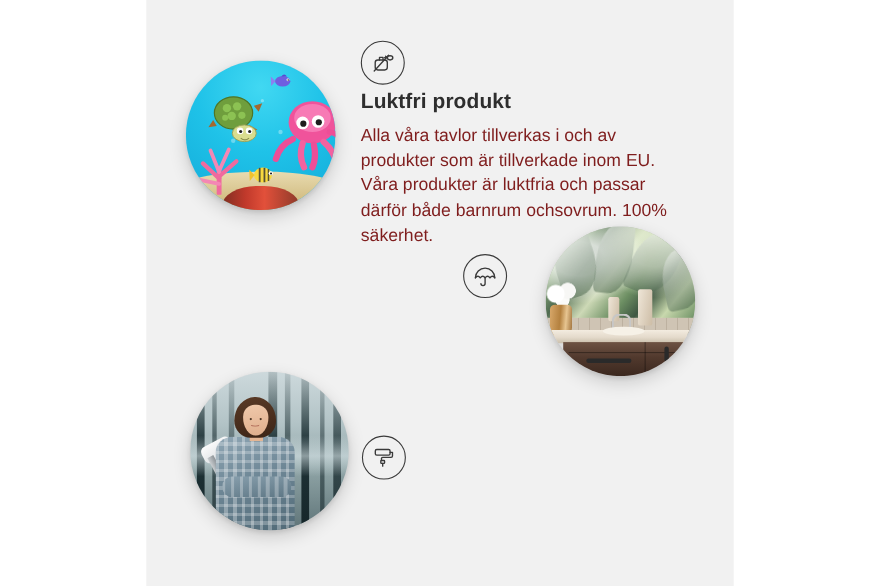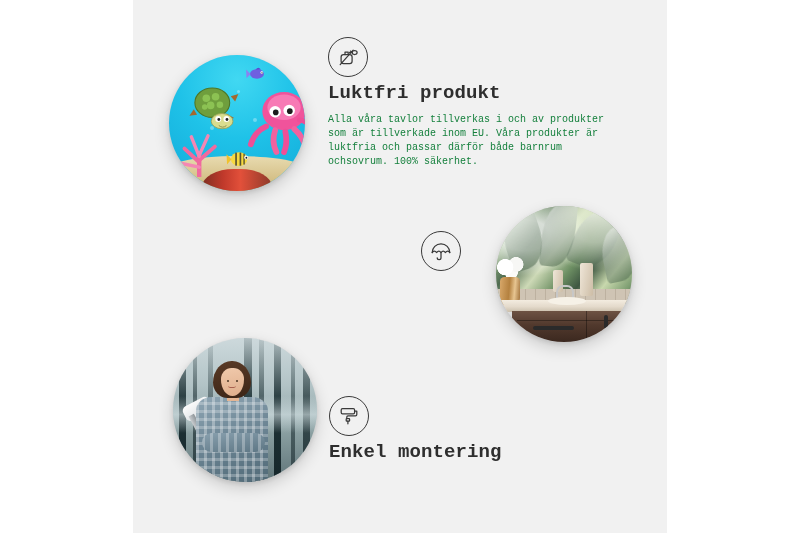--- a/index.html
+++ b/index.html
@@ -22,21 +22,20 @@
 
   
   #panel {
     position: absolute;
     left: 133px;
     top: 0;
     width: 534px;
     height: 533px;
     background: #f1f1f1;
     overflow: hidden;
-    font-family: Liberation Mono, monospace;
   }
 
   
   .feature { position: absolute; }
 
   
   .photo {
     position: absolute;
     border-radius: 50%;
     overflow: hidden;
@@ -61,22 +60,22 @@
   
   .f-title {
     font-size: 19px;
     font-weight: bold;
     color: #2e2e2e;
     letter-spacing: 0.1px;
     line-height: 1.2;
     white-space: nowrap;
   }
   .f-body {
-    font-size: 10px;
-    color: #15803d;
+    font-size: 16px;
+    color: #7f1d1d;
     line-height: 1.42;
   }
 
   
   #photo-ocean { left: 36px; top: 55px; width: 136px; height: 136px; }
   #badge-odor  { left: 195px; top: 37px; }
   #txt-odor    { position: absolute; left: 195px; top: 82px; width: 290px; }
   #txt-odor .f-body { margin-top: 8px; }
 
   
@@ -424,18 +423,17 @@
       <div class="icon-badge" id="badge-roll">
         <svg width="24" height="24" viewBox="0 0 24 24" fill="none" stroke="#3a3a3a" stroke-width="1.25" stroke-linecap="round" stroke-linejoin="round">
           <rect x="4.2" y="4.6" width="13.4" height="5.2" rx="1.3"></rect>
           <path d="M17.6 7.2h2.2v3.3a1.3 1.3 0 0 1-1.3 1.3h-7.6a1.1 1.1 0 0 0-1.1 1.1v1.5"></path>
           <rect x="9.2" y="14.6" width="3.4" height="2.6" rx="0.6"></rect>
           <path d="M10.9 17.2v2.6"></path>
         </svg>
       </div>
 
       <div id="txt-roll">
-        <div class="f-title">Enkel montering</div>
       </div>
     </div>
 
   </div>
 </div>
 
 </body></html>

